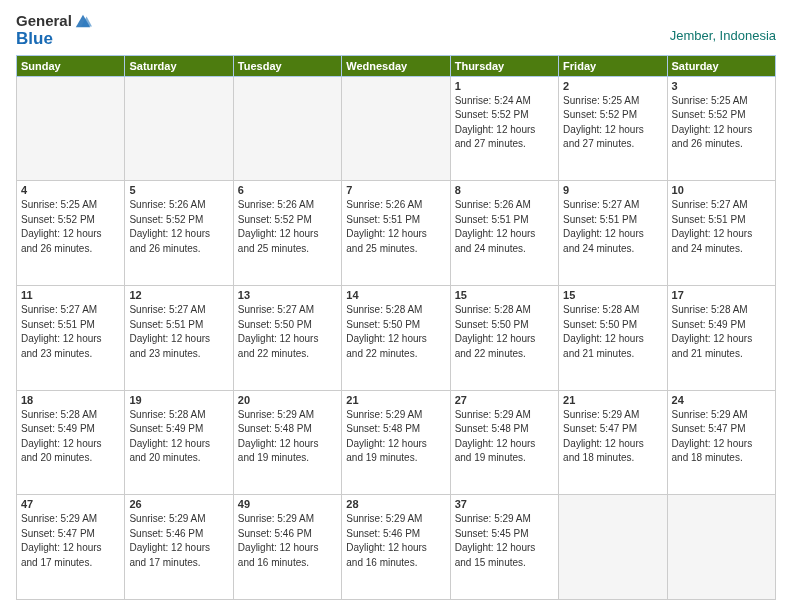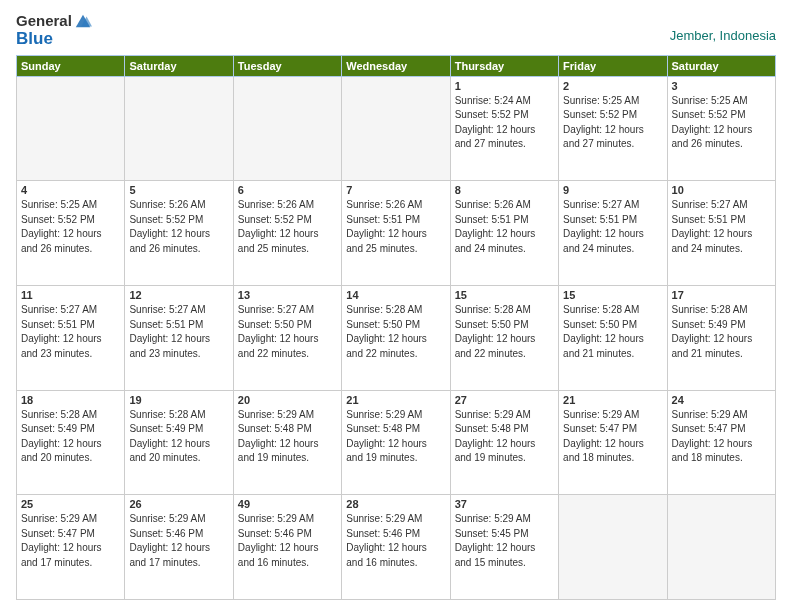--- a/index.html
+++ b/index.html
@@ -308,21 +308,21 @@
           <td>
             <span class="day-number">24</span>
             <div class="day-info" style="white-space: pre-line;">Sunrise: 5:29 AM
 Sunset: 5:47 PM
 Daylight: 12 hours
 and 18 minutes.</div>
           </td>
         </tr>
         <tr>
           <td>
-            <span class="day-number">25</span>
+            <span class="day-number">47</span>
             <div class="day-info" style="white-space: pre-line;">Sunrise: 5:29 AM
 Sunset: 5:47 PM
 Daylight: 12 hours
 and 17 minutes.</div>
           </td>
           <td>
             <span class="day-number">26</span>
             <div class="day-info" style="white-space: pre-line;">Sunrise: 5:29 AM
 Sunset: 5:46 PM
 Daylight: 12 hours

